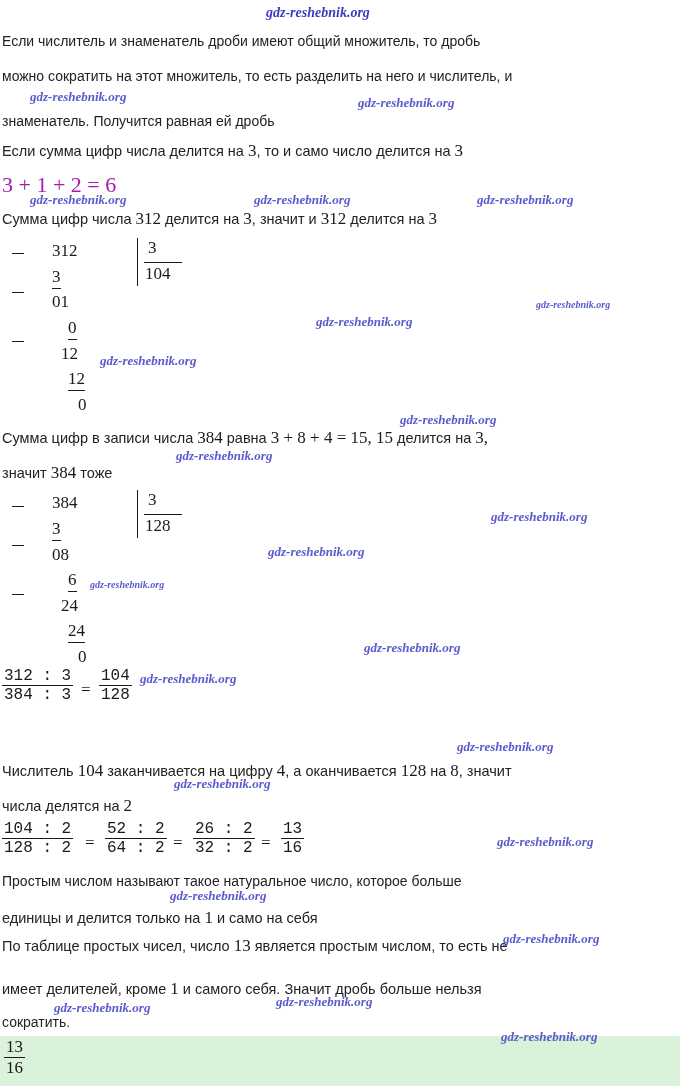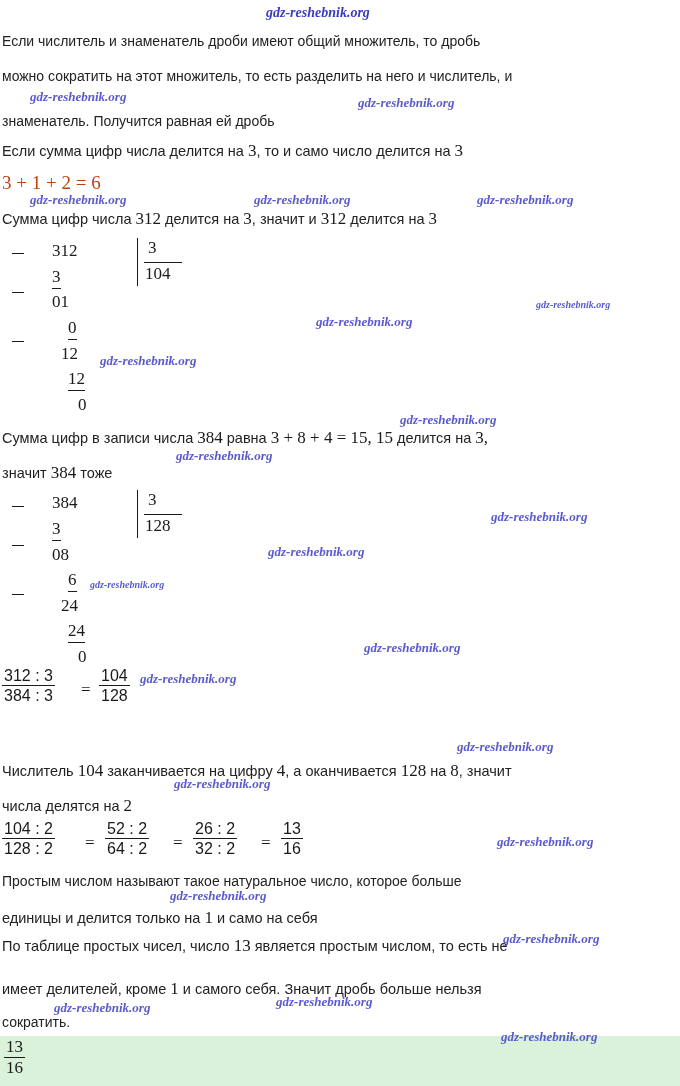--- a/index.html
+++ b/index.html
@@ -35,22 +35,22 @@
   }
   .text-line {
     position: absolute;
     font-family: "Liberation Sans", sans-serif;
     font-size: 14px;
     color: #222;
     white-space: nowrap;
   }
   .mathn {
     font-family: "Liberation Serif", serif;
-    font-size: 19px;
-    color: #c2410c;
+    font-size: 22px;
+    color: #a21caf;
     font-style: normal;
   }
   .mixed {
     position: absolute;
     white-space: nowrap;
     font-family: "Liberation Sans", sans-serif;
     font-size: 14.5px;
     color: #222;
   }
   .mixed .m {
@@ -88,21 +88,21 @@
   .hline {
     position: absolute;
     height: 1px;
     background: #1a1a1a;
   }
   
   .frac {
     position: absolute;
     display: inline-block;
     text-align: center;
-    font-family: Liberation Sans, sans-serif;
+    font-family: Liberation Mono, monospace;
     font-size: 16px;
     color: #1a1a1a;
   }
   .frac .num {
     display: block;
     padding: 0 2px;
     line-height: 1.15;
   }
   .frac .den {
     display: block;

